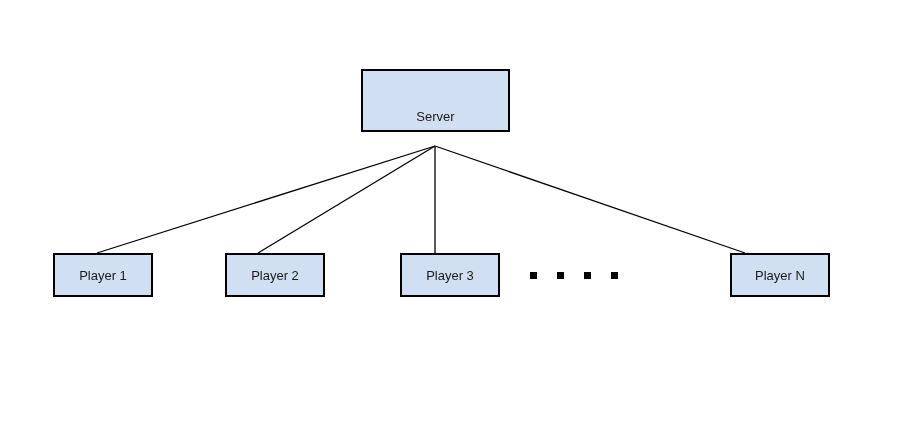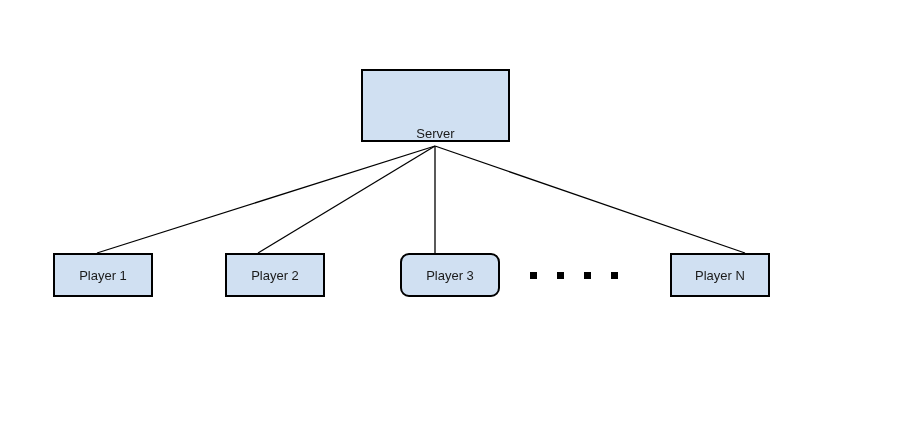--- a/index.html
+++ b/index.html
@@ -40,34 +40,34 @@
     font-family: "Liberation Sans", sans-serif;
     font-size: 13px;
     color: #1a1a1a;
     line-height: 1;
     white-space: nowrap;
   }
   #server-node {
     left: 361px;
     top: 69px;
     width: 149px;
-    height: 73px;
-    align-items: flex-end;
+    height: 63px;
+    align-items: center;
     padding-top: 32px;
   }
   .player-node {
     width: 100px;
     height: 44px;
     top: 253px;
     margin-left: 15px;
   }
   #player-1-node { left: 38px; }
   #player-2-node { left: 210px; }
-  #player-3-node { left: 385px; border-radius: 9px; }
-  #player-n-node { left: 655px; text-align: right; }
+  #player-3-node { left: 385px; }
+  #player-n-node { left: 715px; text-align: right; }
   #ellipsis {
     position: absolute;
     top: 272px;
     left: 530px;
     width: 92px;
     height: 10px;
     z-index: 2;
   }
   .ellipsis-dot {
     position: absolute;

